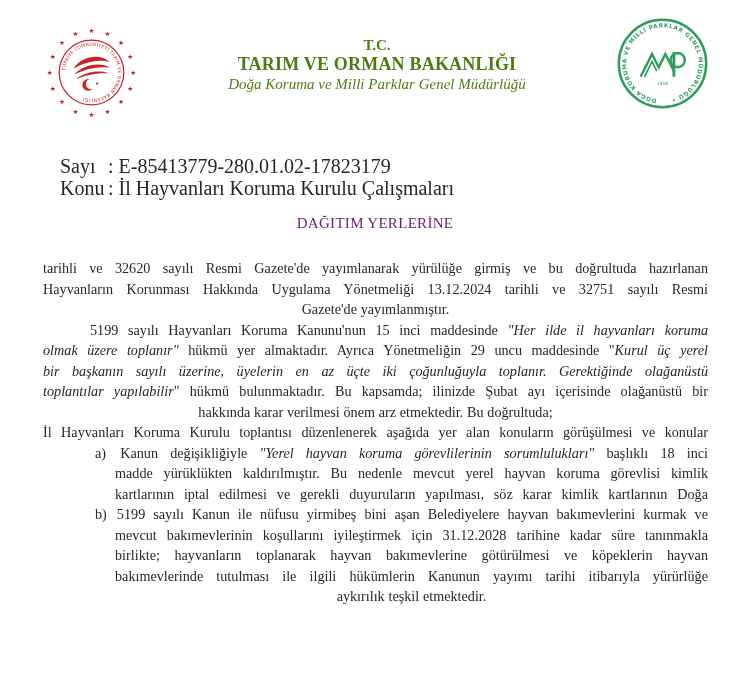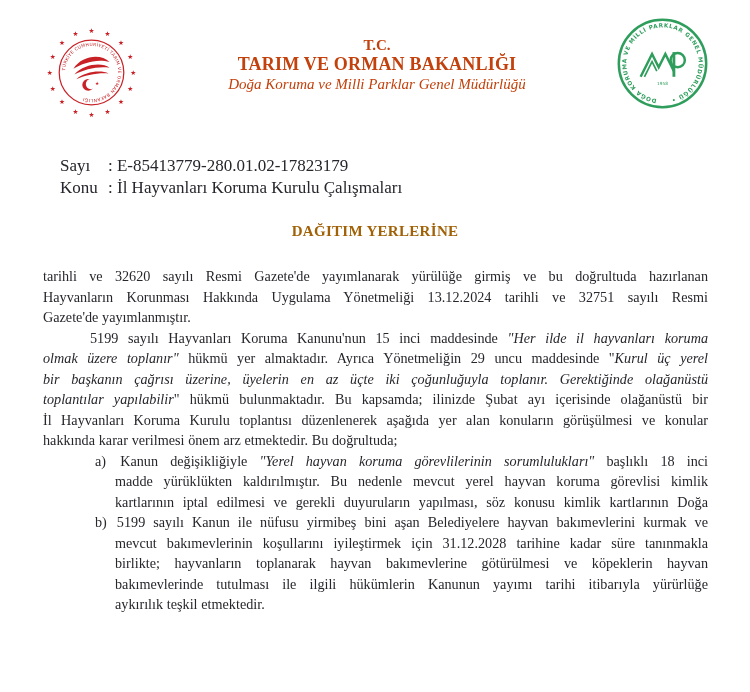--- a/index.html
+++ b/index.html
@@ -7,37 +7,37 @@
     width:750px;height:692px;background:#ffffff;overflow:hidden;
     font-family:"Liberation Serif", serif;color:#26262c;
   }
   .page{width:750px;height:692px;position:relative;}
 
   
   .header{display:flex;align-items:flex-start;padding:22px 40px 0 44px;}
   .seal{flex:0 0 auto;}
   .seal-left{margin-top:3px;}
   .seal-right{margin-top:-6px;}
-  .header-center{flex:1 1 auto;text-align:center;padding-top:14px;color:#c2410c;}
+  .header-center{flex:1 1 auto;text-align:center;padding-top:14px;color:#4d7c0f;}
   .hc-tc{font-size:15px;font-weight:bold;line-height:19px;}
   .hc-ministry{font-size:18px;font-weight:bold;line-height:19px;letter-spacing:0.2px;}
   .hc-directorate{font-size:15px;line-height:20px;font-style:italic;}
 
   
-  .meta{margin:31px 0 0 60px;font-size:17px;line-height:22px;color:#26262c;}
+  .meta{margin:31px 0 0 60px;font-size:20px;line-height:22px;color:#26262c;}
   .meta-row{white-space:nowrap;}
   .meta-label{display:inline-block;width:48px;}
 
   
-  .doc-title{margin-top:24px;text-align:center;font-weight:bold;font-size:15px;
-             letter-spacing:0.3px;color:#a16207;}
+  .doc-title{margin-top:16px;text-align:center;font-weight:normal;font-size:15px;
+             letter-spacing:0.3px;color:#701a75;}
 
   
   .body-text{margin-top:26px;padding:0 42px 0 43px;}
-  .line{font-size:14.2px;line-height:20.5px;text-align:left;word-spacing:0.2px;}
+  .line{font-size:14.2px;line-height:20.5px;text-align:center;word-spacing:0.2px;}
   .just{text-align:justify;text-align-last:justify;}
   .ind{padding-left:47px;}
   .li{padding-left:52px;}
   .cont{padding-left:72px;}
   .it{font-style:italic;}
   .marker{padding-right:2px;}
 </style>
 </head>
 <body>
 
@@ -121,27 +121,27 @@
   </div>
 
   <div class="doc-title">DAĞITIM YERLERİNE</div>
 
   <div class="body-text">
       <div class="line just"><span>tarihli ve 32620 sayılı Resmi Gazete'de yayımlanarak yürülüğe girmiş ve bu doğrultuda hazırlanan</span></div>
       <div class="line just"><span>Hayvanların Korunması Hakkında Uygulama Yönetmeliği 13.12.2024 tarihli ve 32751 sayılı Resmi</span></div>
       <div class="line"><span>Gazete'de yayımlanmıştır.</span></div>
       <div class="line just ind"><span>5199 sayılı Hayvanları Koruma Kanunu'nun 15 inci maddesinde </span><span class="it">"Her ilde il hayvanları koruma</span></div>
       <div class="line just"><span class="it">olmak üzere toplanır"</span><span> hükmü yer almaktadır. Ayrıca Yönetmeliğin 29 uncu maddesinde "</span><span class="it">Kurul üç yerel</span></div>
-      <div class="line just"><span class="it">bir başkanın çağrısı üzerine, üyelerin en az üçte iki çoğunluğuyla toplanır. Gerektiğinde olağanüstü</span></div>
+      <div class="line just"><span class="it">bir başkanın sayılı üzerine, üyelerin en az üçte iki çoğunluğuyla toplanır. Gerektiğinde olağanüstü</span></div>
       <div class="line just"><span class="it">toplantılar yapılabilir</span><span>" hükmü bulunmaktadır. Bu kapsamda; ilinizde Şubat ayı içerisinde olağanüstü bir</span></div>
+      <div class="line"><span>hakkında karar verilmesi önem arz etmektedir. Bu doğrultuda;</span></div>
       <div class="line just"><span>İl Hayvanları Koruma Kurulu toplantısı düzenlenerek aşağıda yer alan konuların görüşülmesi ve konular</span></div>
-      <div class="line"><span>hakkında karar verilmesi önem arz etmektedir. Bu doğrultuda;</span></div>
       <div class="line just li"><span class="marker">a)</span> <span>Kanun değişikliğiyle </span><span class="it">"Yerel hayvan koruma görevlilerinin sorumlulukları"</span><span> başlıklı 18 inci</span></div>
       <div class="line just cont"><span>madde yürüklükten kaldırılmıştır. Bu nedenle mevcut yerel hayvan koruma görevlisi kimlik</span></div>
-      <div class="line just cont"><span>kartlarının iptal edilmesi ve gerekli duyuruların yapılması, söz konusu kimlik kartlarının Doğa</span></div>
+      <div class="line just cont"><span>kartlarının iptal edilmesi ve gerekli duyuruların yapılması, söz karar kimlik kartlarının Doğa</span></div>
       <div class="line just li"><span class="marker">b)</span> <span>5199 sayılı Kanun ile nüfusu yirmibeş bini aşan Belediyelere hayvan bakımevlerini kurmak ve</span></div>
       <div class="line just cont"><span>mevcut bakımevlerinin koşullarını iyileştirmek için 31.12.2028 tarihine kadar süre tanınmakla</span></div>
       <div class="line just cont"><span>birlikte; hayvanların toplanarak hayvan bakımevlerine götürülmesi ve köpeklerin hayvan</span></div>
       <div class="line just cont"><span>bakımevlerinde tutulması ile ilgili hükümlerin Kanunun yayımı tarihi itibarıyla yürürlüğe</span></div>
       <div class="line cont"><span>aykırılık teşkil etmektedir.</span></div>
     </div>
 
 </div>
 
 </body></html>

